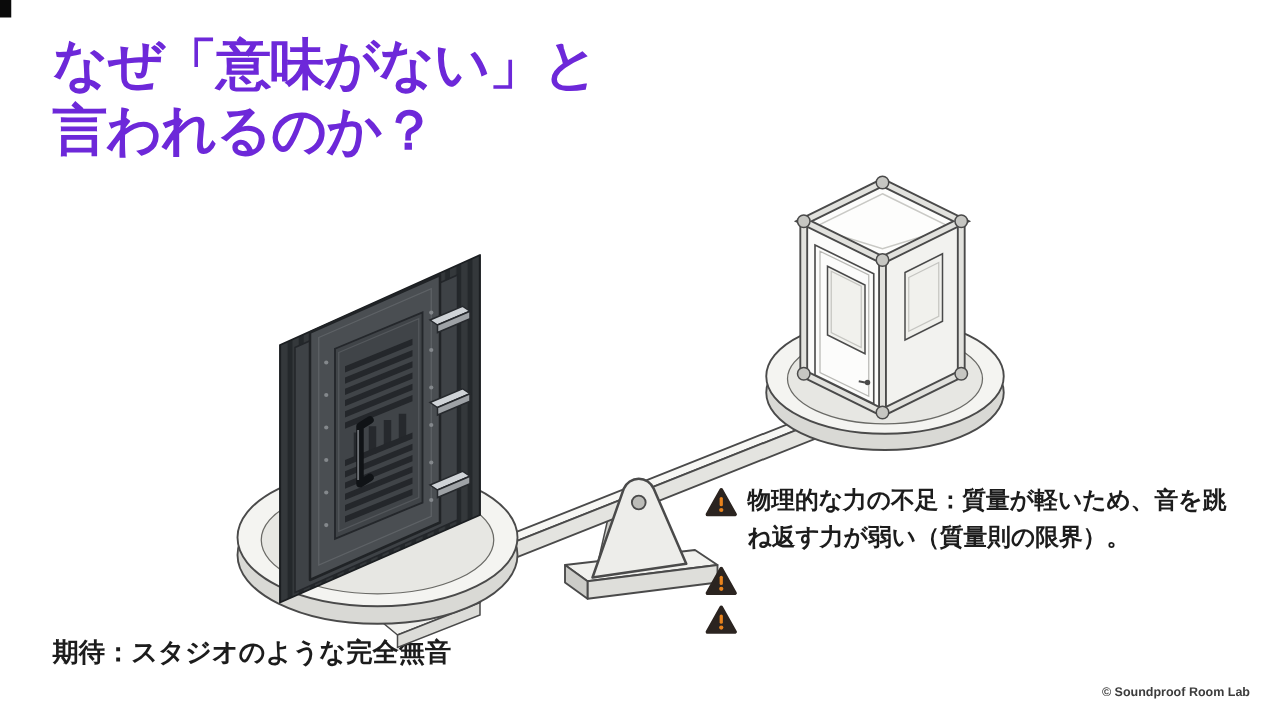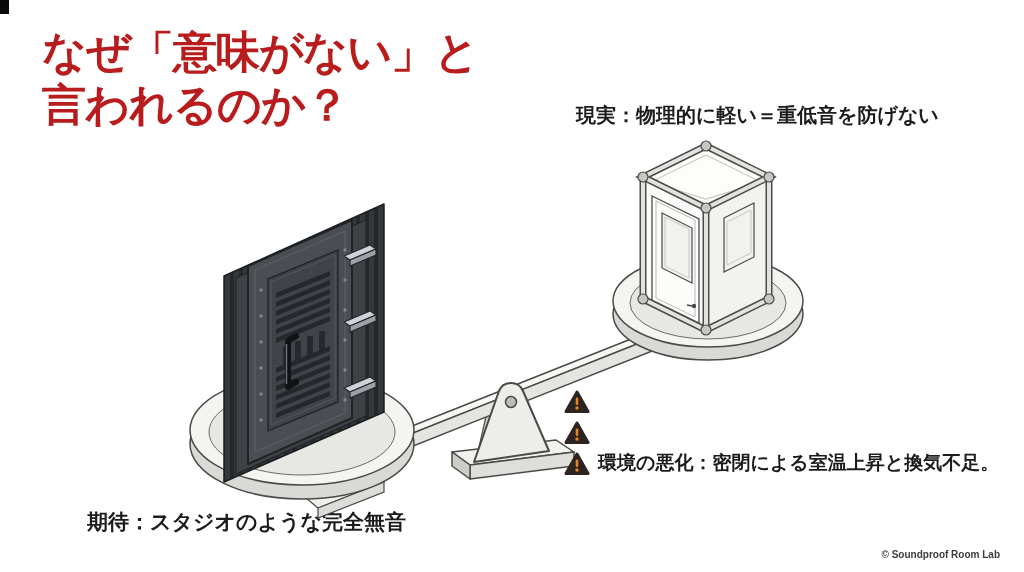--- a/index.html
+++ b/index.html
@@ -5,28 +5,28 @@
   html,body{margin:0;padding:0;background:#ffffff;}
   #stage{
     position:relative;width:1024px;height:572px;overflow:hidden;
     background:#ffffff;color:#1a1a1a;
     font-family:"Liberation Sans","DejaVu Sans",sans-serif;
   }
   .abs{position:absolute;}
   #corner-artifact{left:0;top:0;width:9px;height:14px;background:#0a0a0a;}
   #main-title{
     left:42px;top:26px;font-size:44px;font-weight:900;line-height:1.2;
-    letter-spacing:-1px;color:#b91c1c;white-space:pre-line;
+    letter-spacing:-1px;color:#6d28d9;white-space:pre-line;
   }
   #reality-label{
     left:576px;top:102px;font-size:20px;font-weight:700;color:#1c1c1c;
     letter-spacing:0px;white-space:nowrap;
   }
   #expectation-label{
-    left:42px;top:508px;font-size:21px;font-weight:700;color:#1c1c1c;white-space:nowrap;margin-left:45px;
+    left:42px;top:508px;font-size:21px;font-weight:700;color:#1c1c1c;white-space:nowrap;
   }
   #warning-list{left:564px;top:386px;width:470px;}
   .warning-item{display:flex;align-items:flex-start;margin-bottom:3px;}
   .warning-item .w-icon{flex:0 0 26px;margin:4px 8px 0 0;}
   .warning-item .w-text{
     font-size:19px;font-weight:700;line-height:30px;color:#1c1c1c;white-space:pre-line;
   }
   #copyright{
     right:24px;bottom:12px;font-size:10px;font-weight:700;color:#3c3c3c;white-space:nowrap;
   }
@@ -35,21 +35,20 @@
 </head>
 <body>
 
 <div id="stage">
 
   <div id="corner-artifact" class="abs"></div>
 
   <div id="main-title" class="abs">なぜ「意味がない」と
 言われるのか？</div>
 
-  <div id="reality-label" class="abs">現実：物理的に軽い＝重低音を防げない</div>
 
   <div id="expectation-label" class="abs">期待：スタジオのような完全無音</div>
 
   <svg id="illustration" class="abs" viewBox="0 0 1024 572" aria-hidden="true">
     <defs>
       <pattern id="fins" width="9" height="10" patternUnits="userSpaceOnUse">
         <rect width="9" height="10" fill="#34383b"></rect>
         <rect x="5" width="4" height="10" fill="#24282b"></rect>
       </pattern>
     </defs>
@@ -202,36 +201,37 @@
   </svg>
 
   <div id="warning-list" class="abs">
 
     <div class="warning-item">
       <svg class="w-icon" width="26" height="24" viewBox="0 0 26 24">
         <path d="M13 2 L24 21.5 H2 Z" fill="#2b2420" stroke="#2b2420" stroke-width="3" stroke-linejoin="round"></path>
         <rect x="11.7" y="7.5" width="2.6" height="7.5" rx="1.3" fill="#e8831d"></rect>
         <circle cx="13" cy="18" r="1.7" fill="#e8831d"></circle>
       </svg>
+      <div class="w-text">物理的な力の不足：質量が軽いため、音を跳
+ね返す力が弱い（質量則の限界）。</div>
     </div>
 
     <div class="warning-item">
       <svg class="w-icon" width="26" height="24" viewBox="0 0 26 24">
         <path d="M13 2 L24 21.5 H2 Z" fill="#2b2420" stroke="#2b2420" stroke-width="3" stroke-linejoin="round"></path>
         <rect x="11.7" y="7.5" width="2.6" height="7.5" rx="1.3" fill="#e8831d"></rect>
         <circle cx="13" cy="18" r="1.7" fill="#e8831d"></circle>
       </svg>
     </div>
 
     <div class="warning-item">
       <svg class="w-icon" width="26" height="24" viewBox="0 0 26 24">
         <path d="M13 2 L24 21.5 H2 Z" fill="#2b2420" stroke="#2b2420" stroke-width="3" stroke-linejoin="round"></path>
         <rect x="11.7" y="7.5" width="2.6" height="7.5" rx="1.3" fill="#e8831d"></rect>
         <circle cx="13" cy="18" r="1.7" fill="#e8831d"></circle>
       </svg>
-      <div class="w-text">環境の悪化：密閉による室温上昇と換気不足。</div>
     </div>
 
   </div>
 
   <div id="copyright" class="abs">© Soundproof Room Lab</div>
 
 </div>
 
 </body></html>

